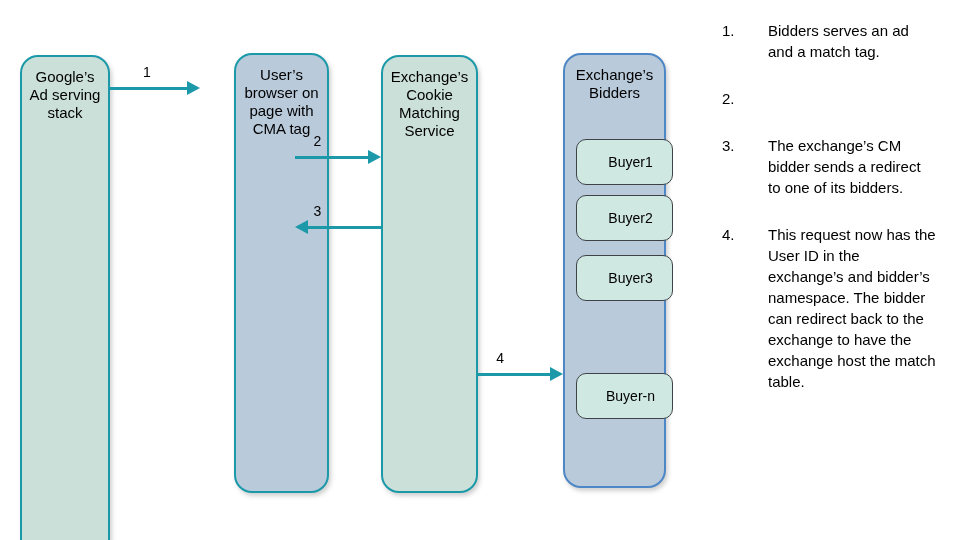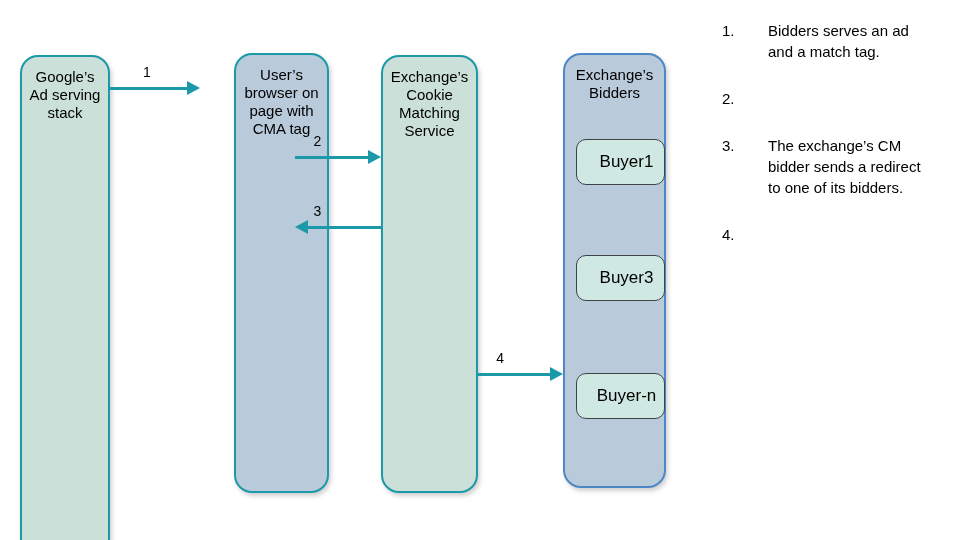--- a/index.html
+++ b/index.html
@@ -42,29 +42,29 @@
 
   #node-google  { left: 20px;  top: 55px; width: 90px;  height: 516px; }
   #node-browser { left: 200px; top: 53px; width: 95px;  height: 440px; margin-left: 34px; }
   #node-cm      { left: 381px; top: 55px; width: 97px;  height: 438px; }
   #node-bidders { left: 563px; top: 53px; width: 103px; height: 435px; }
 
   
   .buyer {
     position: absolute;
     left: 11px;
-    width: 89px;
+    width: 97px;
     height: 46px;
     background: var(--buyer-fill, #d0e8e2);
     border: 1.5px solid var(--buyer-border, #3e4347);
     border-radius: 10px;
     display: flex;
     align-items: center;
     justify-content: center;
-    font-size: 17px;
+    font-size: 14px;
     color: var(--text, #000);
     padding-left: 12px;
   }
   #buyer-1 { top: 84px; }
   #buyer-2 { top: 140px; }
   #buyer-3 { top: 200px; }
   #buyer-n { top: 318px; }
 
   
   .arrow { position: absolute; height: 0; }
@@ -143,20 +143,23 @@
 Matching
 Service</div>
   </div>
 
   <div class="node bidders" id="node-bidders">
     <div class="node-label">Exchange’s
 Bidders</div>
     <div class="buyer" id="buyer-1">
       <span>Buyer1</span>
     </div>
+    <div class="buyer" id="buyer-2">
+      <span>Buyer2</span>
+    </div>
     <div class="buyer" id="buyer-3">
       <span>Buyer3</span>
     </div>
     <div class="buyer" id="buyer-n">
       <span>Buyer-n</span>
     </div>
   </div>
 
   <div class="arrow right" id="arrow-1">
     <span class="arrow-label">1</span>
@@ -189,16 +192,17 @@
     </div>
     <div class="step">
       <span class="step-num">2.</span>
     </div>
     <div class="step">
       <span class="step-num">3.</span>
       <span class="step-text">The exchange’s CM bidder sends a redirect to one of its bidders.</span>
     </div>
     <div class="step">
       <span class="step-num">4.</span>
+      <span class="step-text">This request now has the User ID in the exchange’s and bidder’s namespace. The bidder can redirect back to the exchange to have the exchange host the match table.</span>
     </div>
   </div>
 
 </div>
 
 </body></html>

